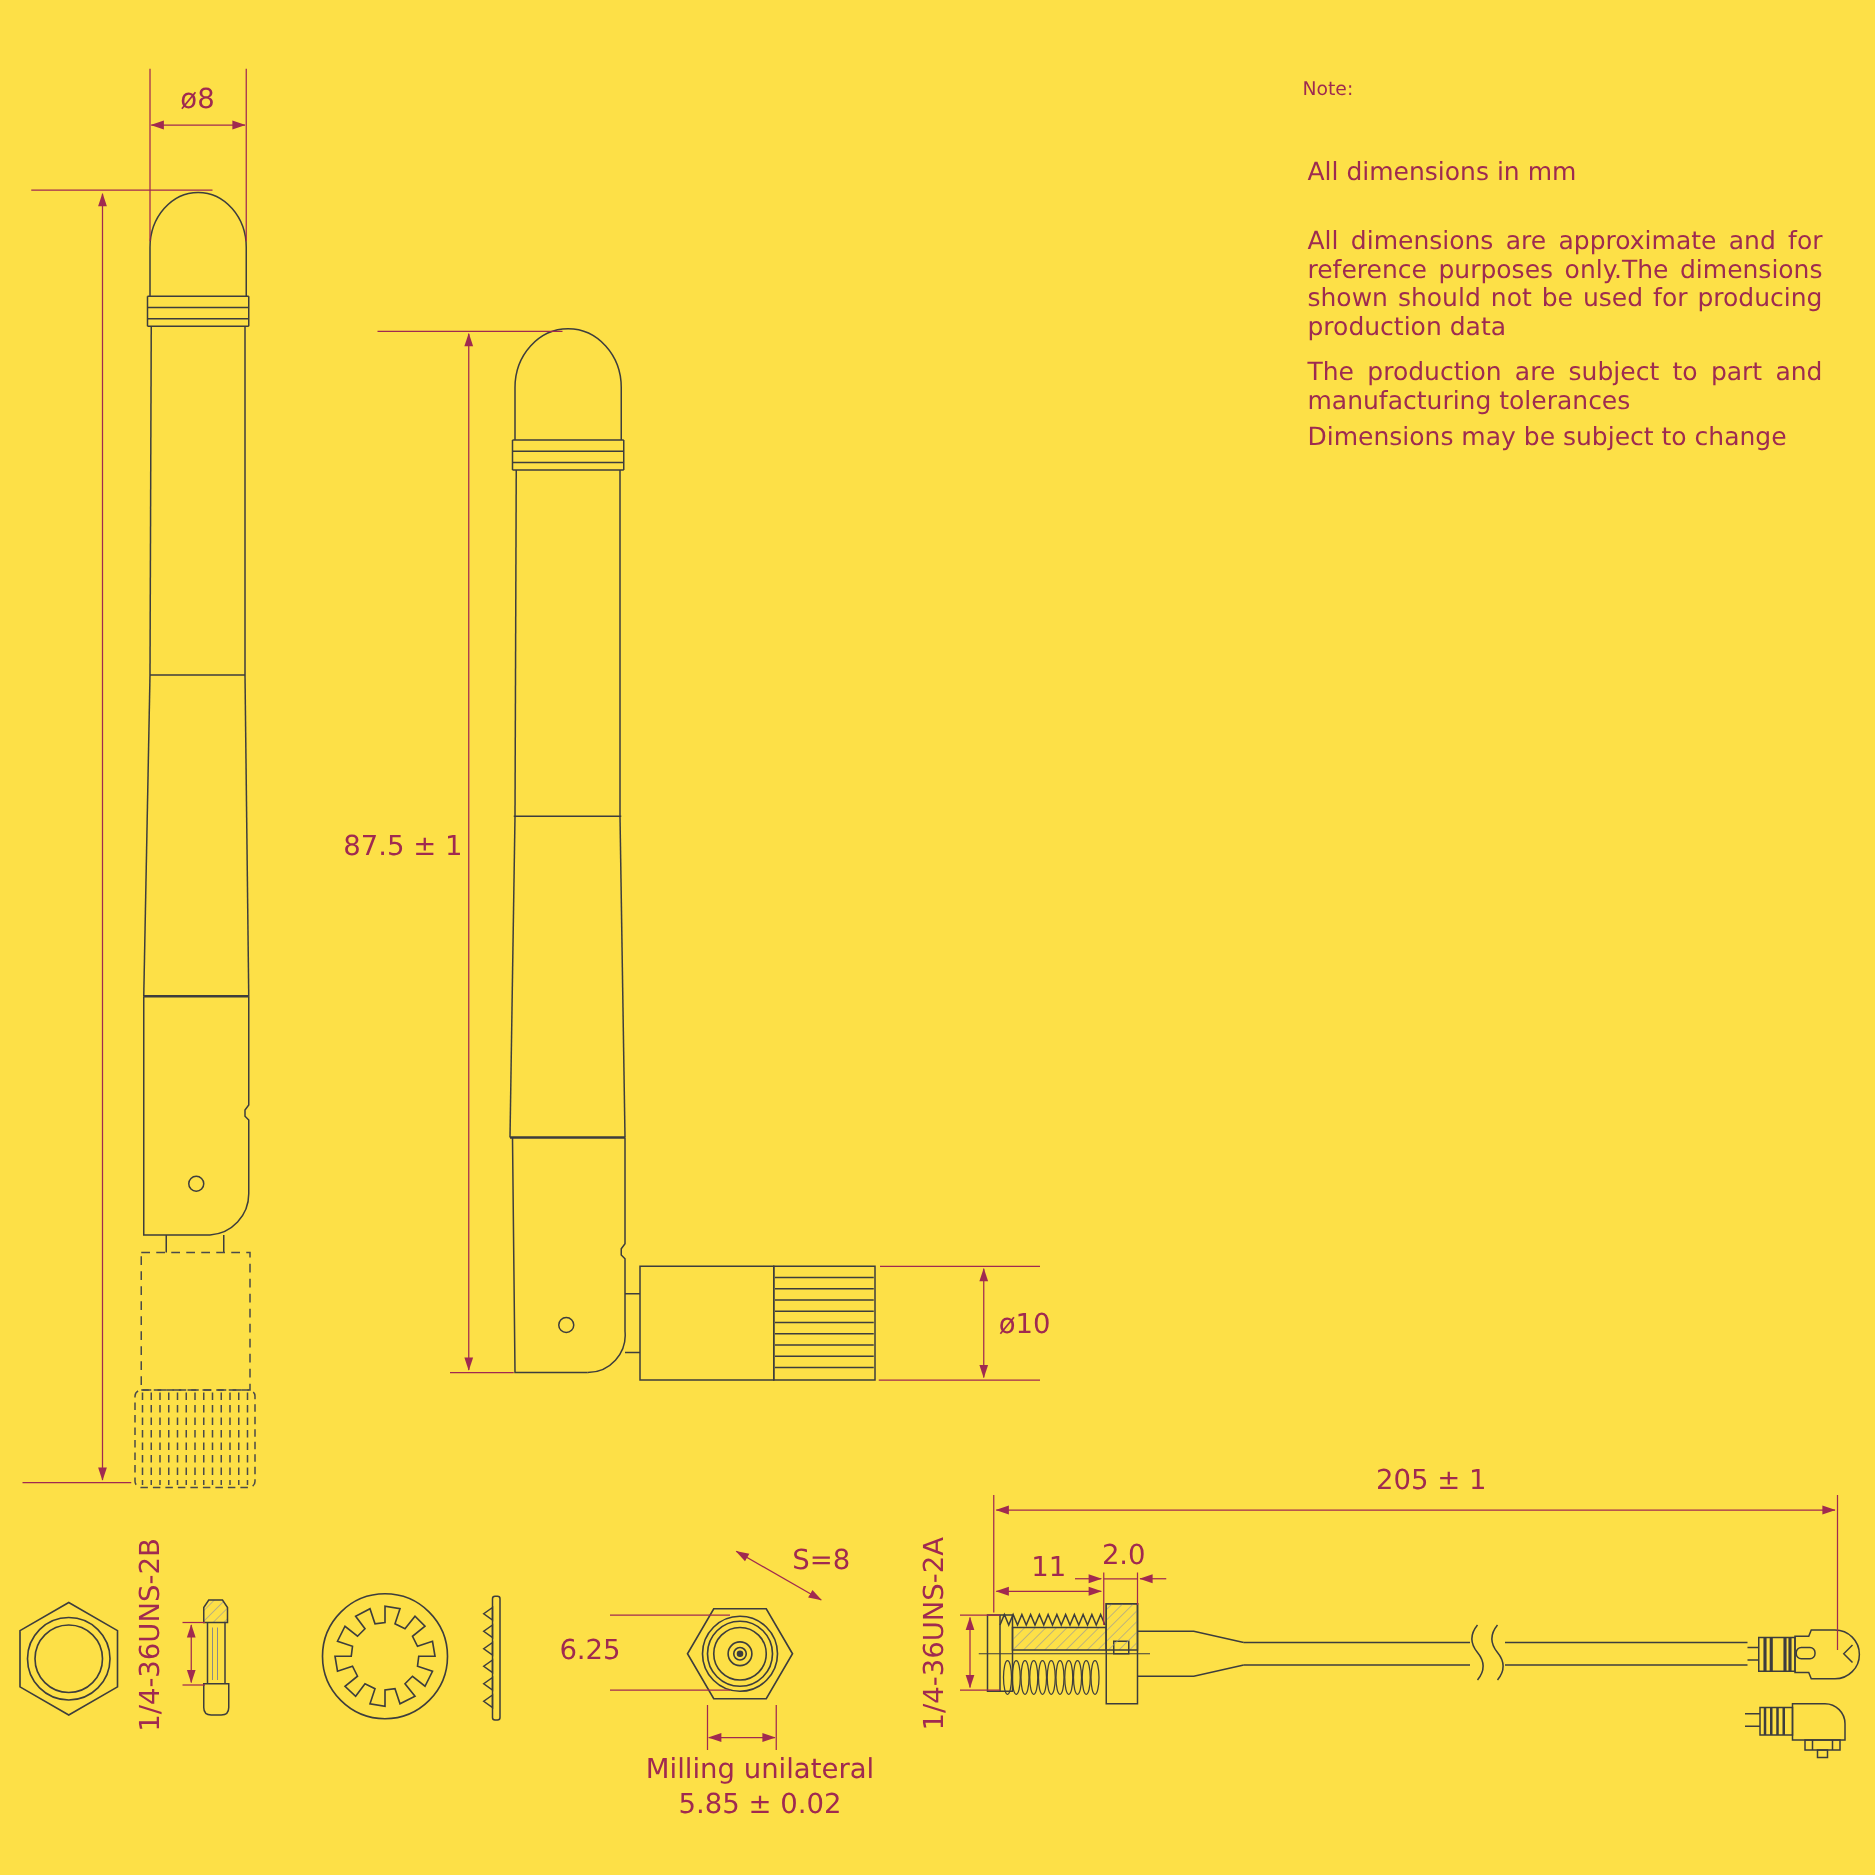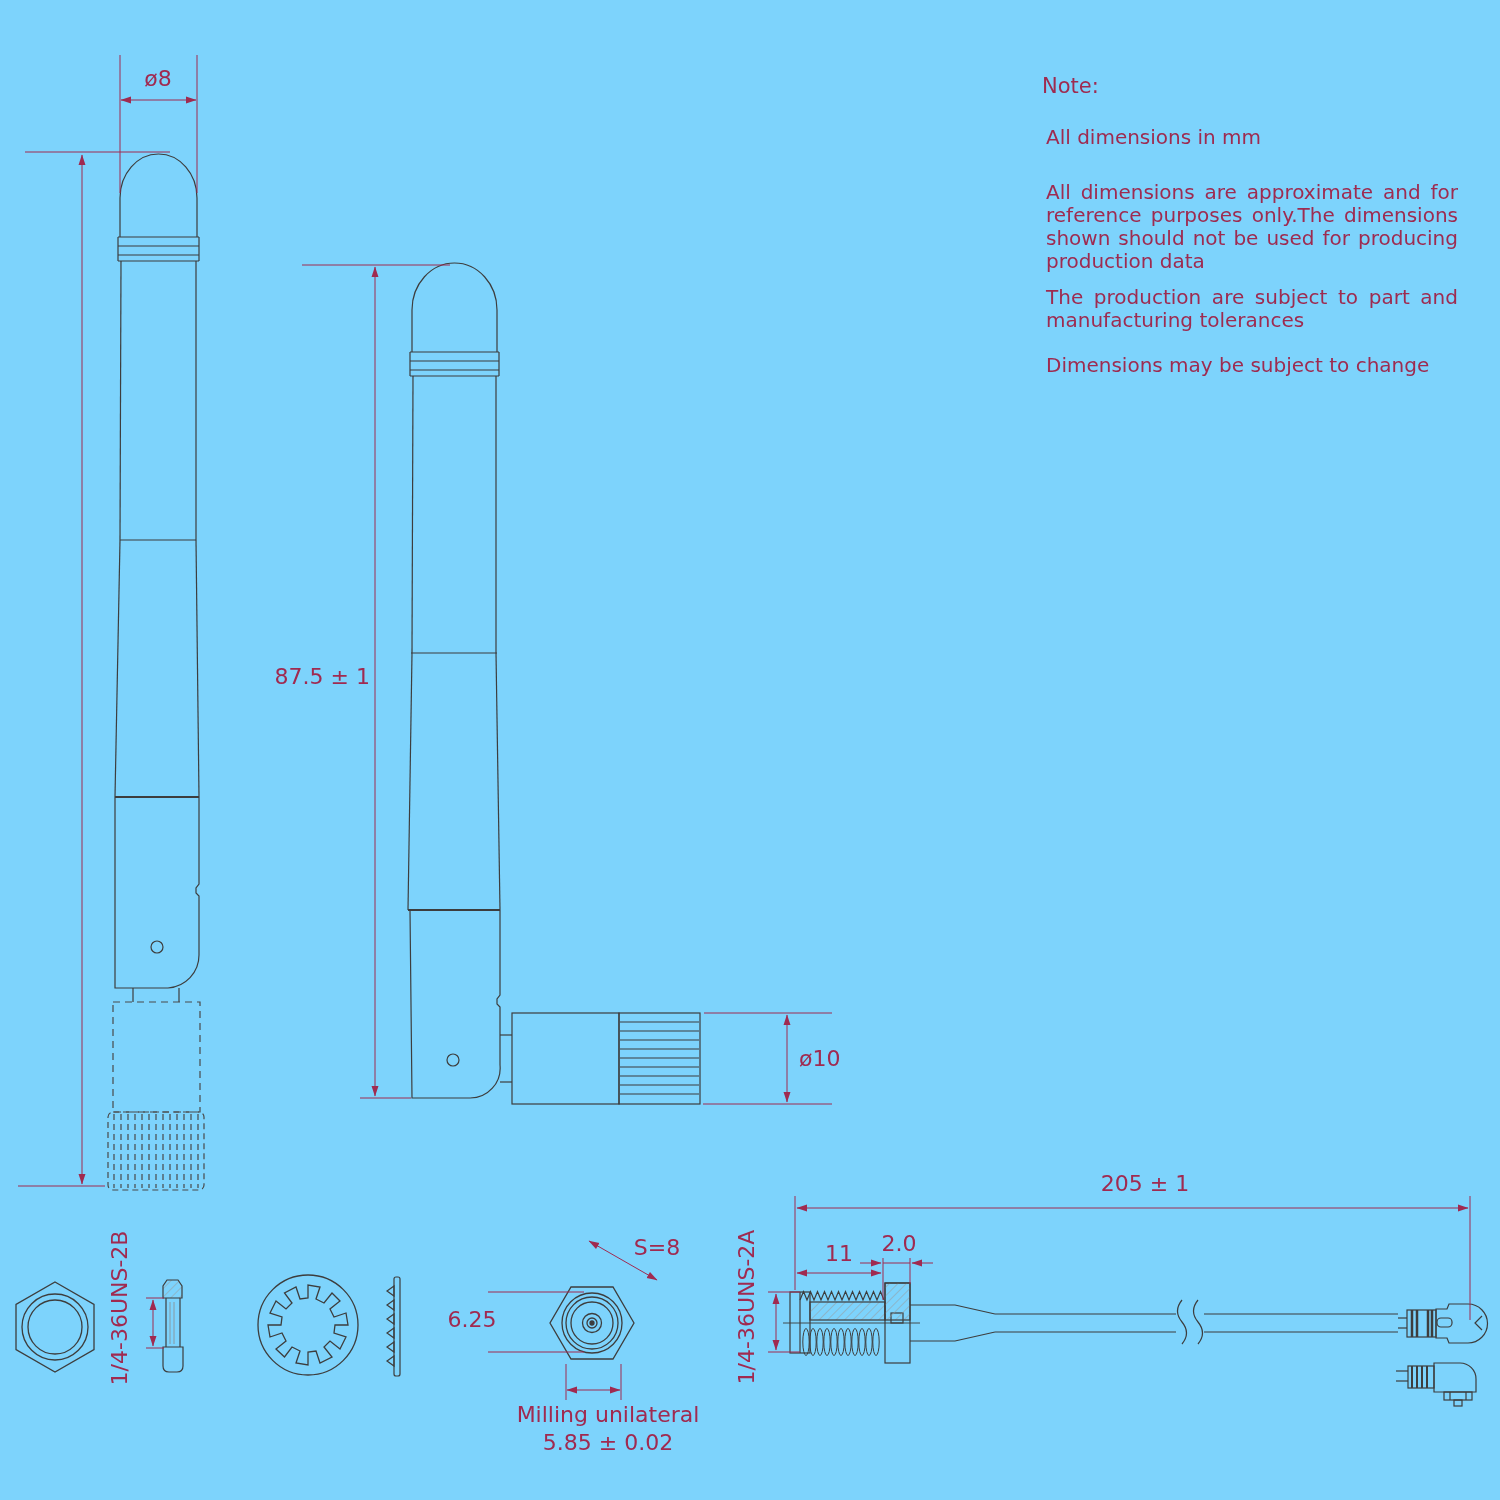--- a/index.html
+++ b/index.html
@@ -1,25 +1,25 @@
 <!DOCTYPE html>
 <html><head>
 <meta charset="utf-8">
 <style>
   html,body{margin:0;padding:0;background:#fff;}
-  #stage{position:relative;width:1500px;height:1500px;background:#7dd3fc;overflow:hidden;
+  #stage{position:relative;width:1500px;height:1500px;background:#fde047;overflow:hidden;
          font-family:"DejaVu Sans","Liberation Sans",sans-serif;}
   #art{position:absolute;left:0;top:0;}
   .dimtxt{font-family:"DejaVu Sans","Liberation Sans",sans-serif;font-size:22px;fill:#a02a50;}
   #notes{position:absolute;left:1042px;top:62px;width:420px;color:#9e2b50;}
-  #notes .nh{font-size:21px;margin:0 0 0 0;position:absolute;top:12px;left:0;}
+  #notes .nh{font-size:15px;margin:0 0 0 0;position:absolute;top:0;left:0;}
   #notes p{font-size:20px;line-height:23px;margin:0;position:absolute;left:4px;width:412px;
            text-align:justify;}
   #notes p.last{text-align:left;}
-  #np1{top:64px;} #np2{top:119px;} #np3{top:224px;} #np4{top:292px;}
+  #np1{top:64px;} #np2{top:119px;} #np3{top:224px;} #np4{top:276px;}
 </style>
 </head>
 <body>
 <div id="stage">
 
 <svg id="art" width="1500" height="1500" viewBox="0 0 1500 1500">
   <defs>
     <marker id="ar" viewBox="0 0 10 8" refX="9.5" refY="4" markerWidth="11" markerHeight="8.5" orient="auto-start-reverse">
       <path d="M10,4 L0,0.7 L0,7.3 Z" fill="#a02a50"></path>
     </marker>

